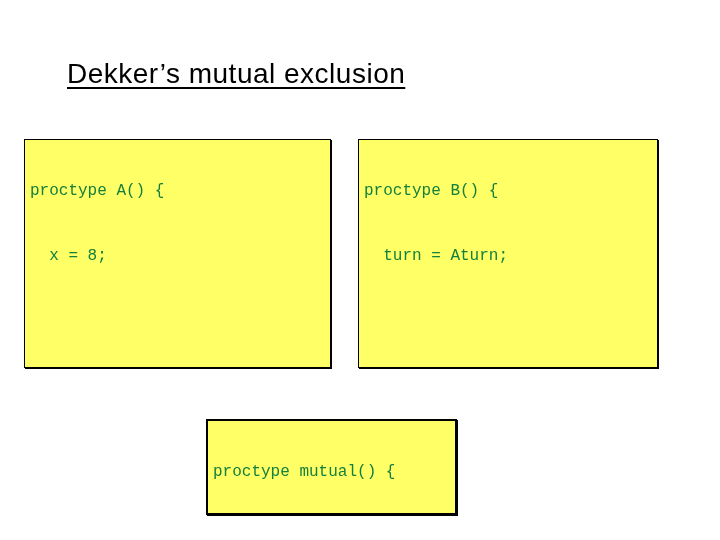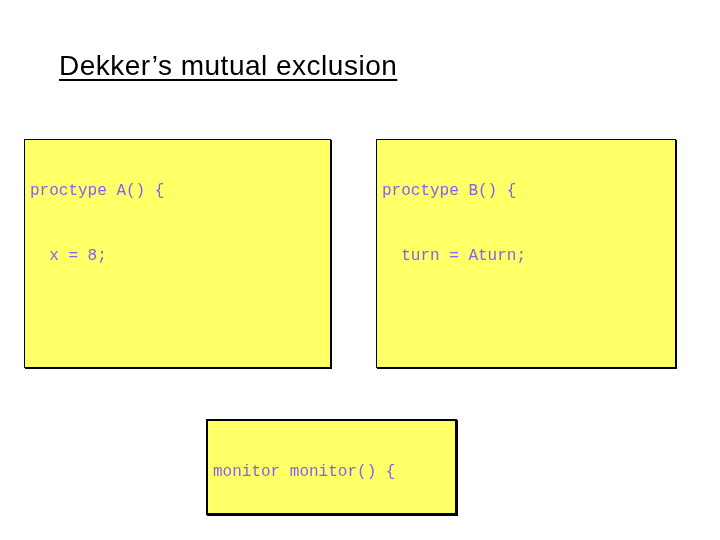--- a/index.html
+++ b/index.html
@@ -12,51 +12,51 @@
     width: 720px;
     height: 540px;
     background: #ffffff;
     overflow: hidden;
     font-family: "Liberation Sans", sans-serif;
   }
   .title {
     position: absolute;
     left: 59px;
     top: 50px;
-    margin: 0;
+    margin: 8px;
     font-size: 28px;
     font-weight: 400;
     color: #000000;
     letter-spacing: 0.5px;
     text-decoration: underline;
     text-decoration-thickness: 2px;
     text-underline-offset: 4px;
     font-family: "Liberation Sans", sans-serif;
   }
   .code-box {
     position: absolute;
     box-sizing: border-box;
     background: #FFFF66;
     border: 1px solid #000000;
     box-shadow: 1px 1px 0 #000000;
-    color: #8b5cf6;
+    color: #15803d;
     font-family: "Liberation Mono", "DejaVu Sans Mono", monospace;
     font-size: 16px;
     white-space: pre;
     overflow: hidden;
   }
   .box-a {
     left: 24px;
     top: 139px;
     width: 307px;
     height: 229px;
     padding: 1px 0 0 5px;
   }
   .box-b {
-    left: 376px;
+    left: 358px;
     top: 139px;
     width: 300px;
     height: 229px;
     padding: 1px 0 0 5px;
   }
   .box-monitor {
     left: 206px;
     top: 419px;
     width: 251px;
     height: 96px;
@@ -92,18 +92,18 @@
     <div class="code-line">proctype B() {</div>
     <div class="code-line">  turn = Aturn;</div>
     
     
     
     
     
   </div>
 
   <div class="code-box box-monitor">
-    <div class="code-line">monitor monitor() {</div>
+    <div class="code-line">proctype mutual() {</div>
     
     
   </div>
 
 </div>
 
 </body></html>

